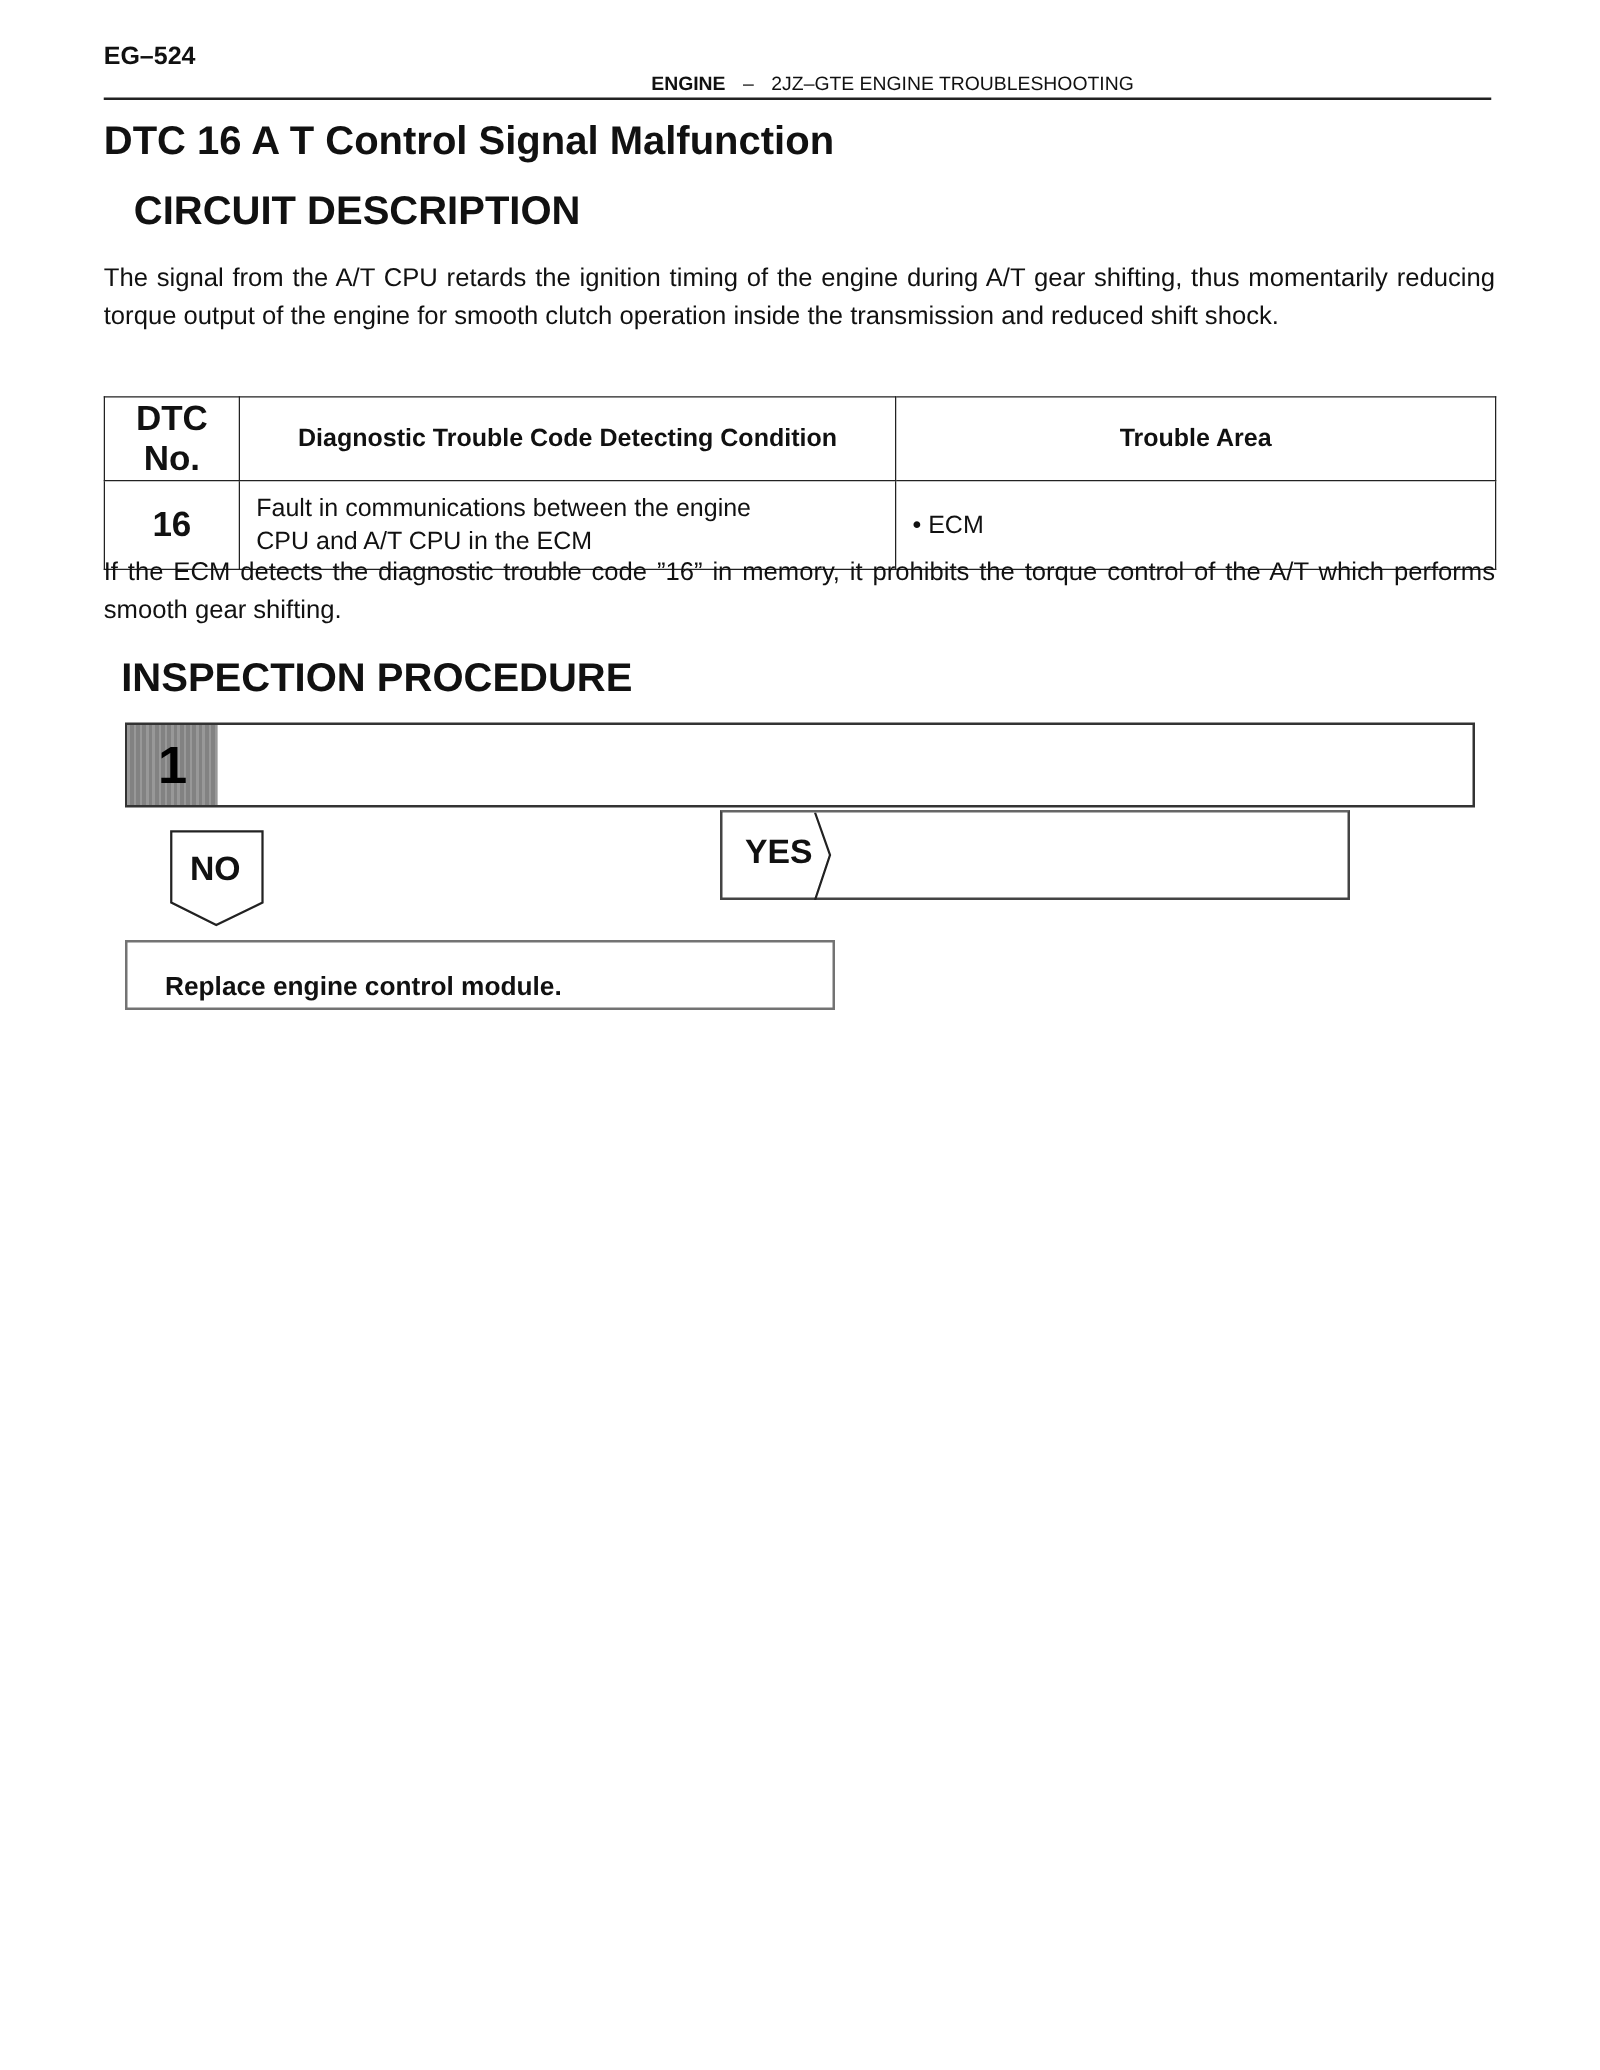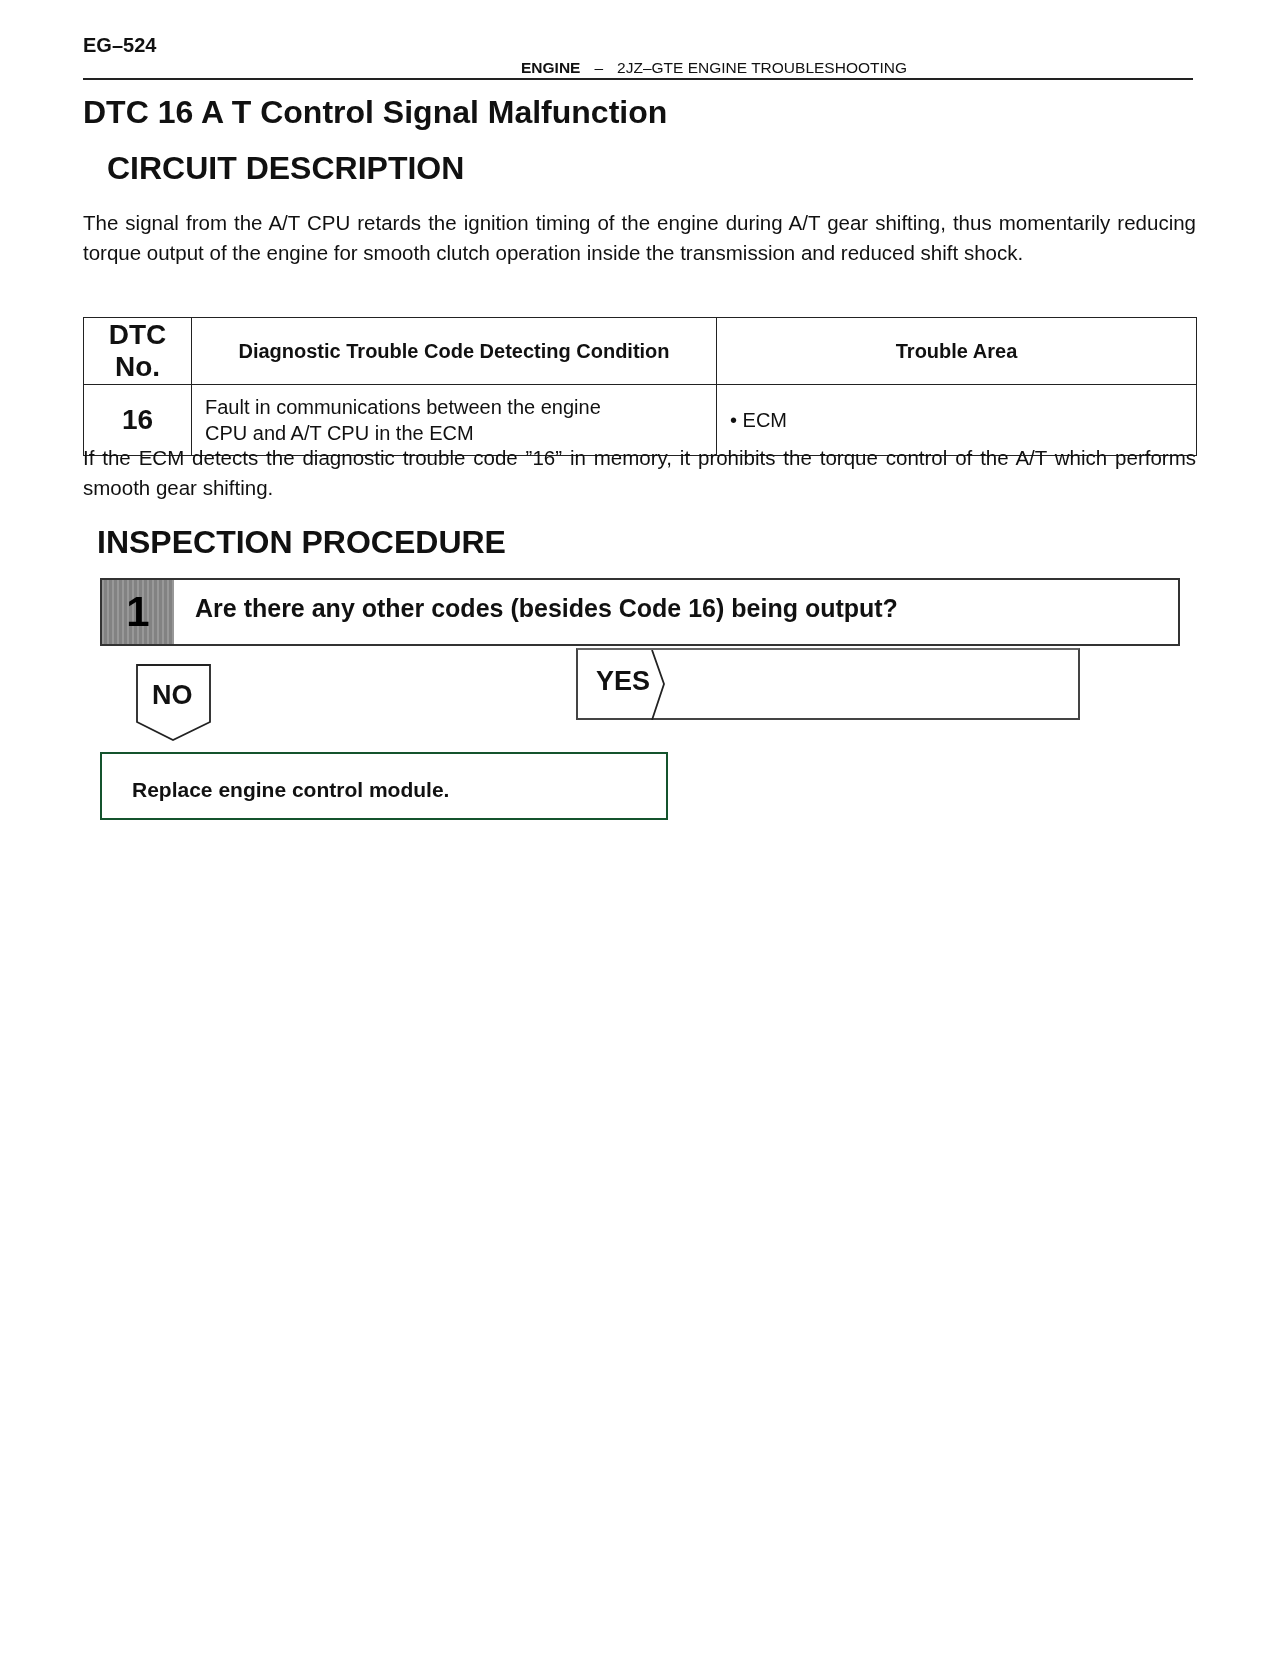--- a/index.html
+++ b/index.html
@@ -28,21 +28,21 @@
   #step-question { left:93px; top:14px; font-size:25px; font-weight:bold; }
   
   #yes-box { left:576px; top:648px; width:504px; height:72px; border:2px solid #444; border-top-color:#666; box-sizing:border-box; }
   #yes-label { left:18px; top:16px; font-size:27px; font-weight:bold; }
   #yes-arrow { left:72px; top:0; }
   #yes-action { left:112px; top:23px; font-size:21px; font-weight:bold; }
   
   #no-arrow { left:136px; top:664px; }
   #no-label { left:152px; top:680px; font-size:27px; font-weight:bold; }
   
-  #final-box { left:100px; top:752px; width:568px; height:68px; border:2px solid #14532d; box-sizing:border-box; }
+  #final-box { left:100px; top:752px; width:568px; height:56px; border:2px solid #737373; box-sizing:border-box; }
   #final-action { left:30px; top:24px; font-size:21px; font-weight:bold; }
 </style>
 </head>
 <body>
 
 <div class="abs" id="page-code">EG–524</div>
 <div class="abs" id="header-title">
   <span class="b">ENGINE</span><span class="sep">–</span><span>2JZ–GTE ENGINE TROUBLESHOOTING</span>
 </div>
 <div class="abs" id="header-line"></div>
@@ -70,21 +70,20 @@
     </tr>
   </tbody>
 </table>
 
 <div class="abs" id="after-table">If the ECM detects the diagnostic trouble code ”16” in memory, it prohibits the torque control of the A/T which performs smooth gear shifting.</div>
 
 <div class="abs" id="inspection-heading">INSPECTION PROCEDURE</div>
 
 <div class="abs" id="step-box">
   <div class="abs" id="step-number">1</div>
-  <div class="abs" id="step-question">Are there any other codes (besides Code 16) being output?</div>
 </div>
 
 <div class="abs" id="yes-box">
   <div class="abs" id="yes-label">YES</div>
   <svg class="abs" id="yes-arrow" width="22" height="70">
     <polyline points="2,0 14,34 2,70" fill="none" stroke="#222" stroke-width="1.8"></polyline>
   </svg>
 </div>
 
 <svg class="abs" id="no-arrow" width="76" height="78">

